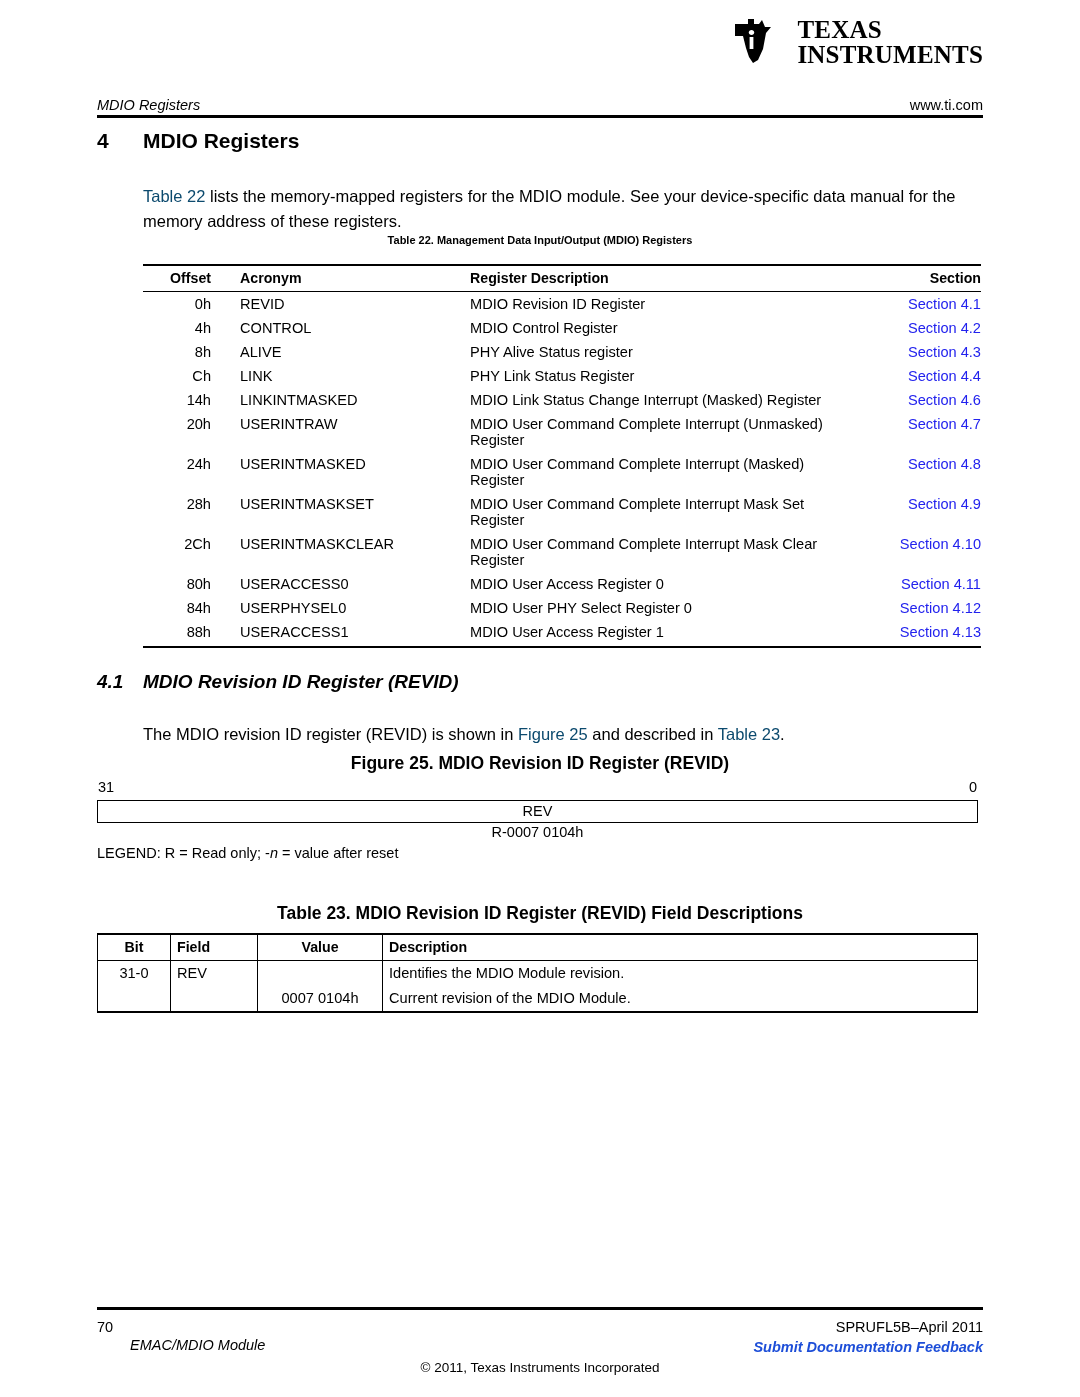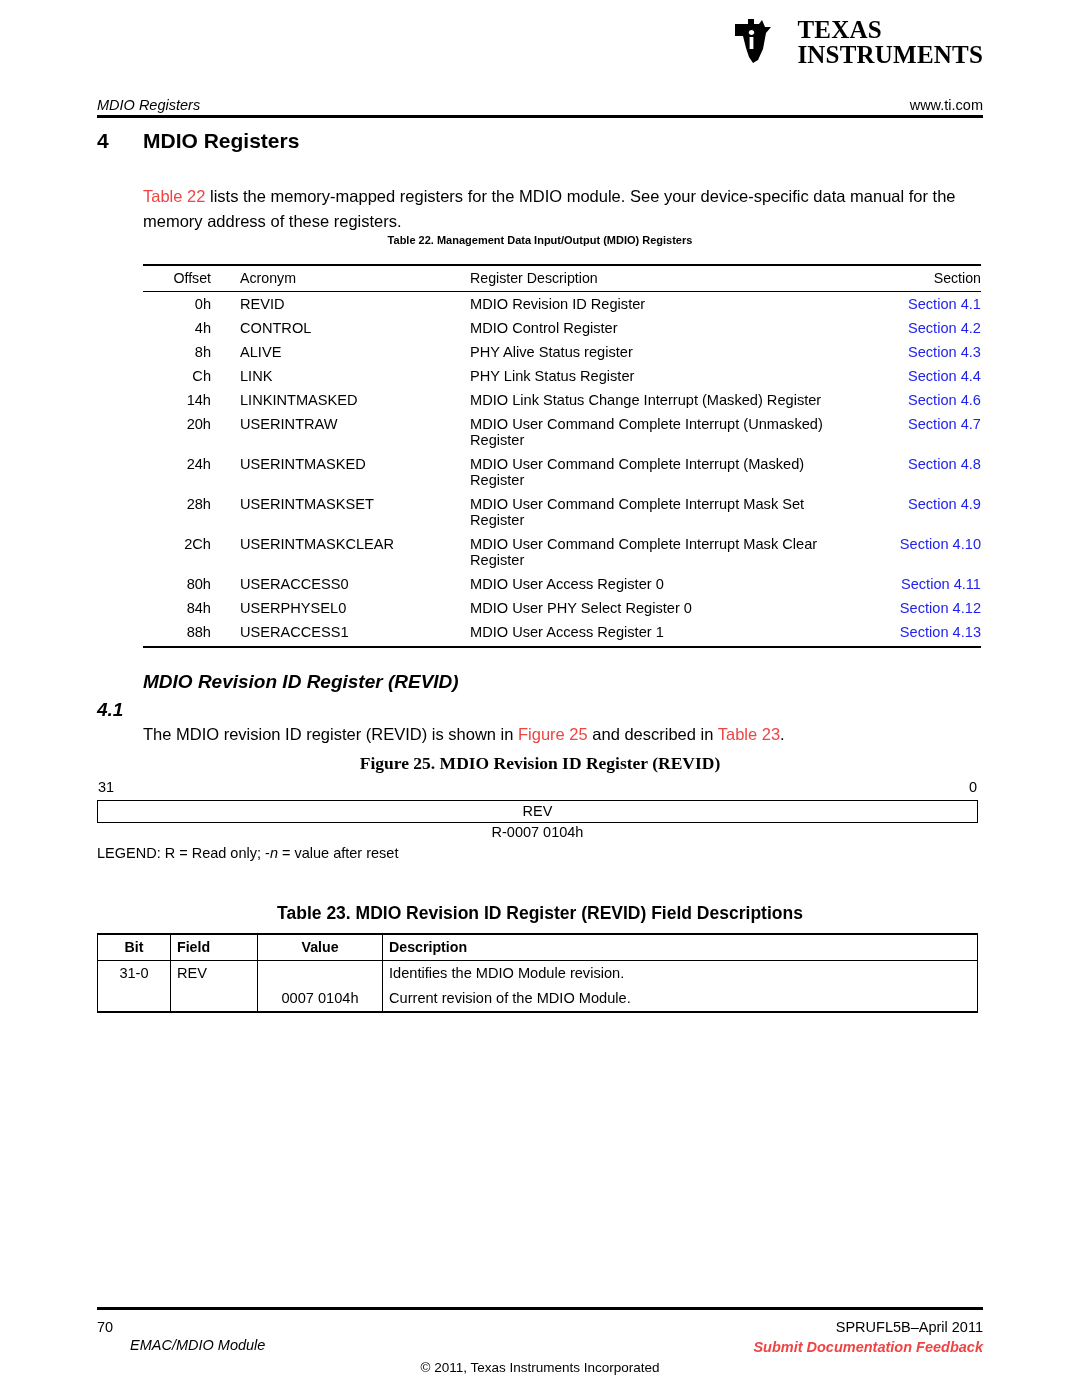--- a/index.html
+++ b/index.html
@@ -90,41 +90,41 @@
   }
   .body-para {
     position: absolute;
     left: 143px;
     top: 167px;
     width: 838px;
     font-size: 16.5px;
     line-height: 25px;
     text-align: left;
   }
-  .lnk { color: #ef4444; }
+  .lnk { color: #0c4a6e; }
 
   
   .tbl22-cap {
     position: absolute;
     left: 97px; right: 97px;
     top: 234px;
     text-align: center;
     font-size: 11px;
     font-weight: bold;
   }
   .tbl22 {
     position: absolute;
     left: 143px;
     top: 264px;
     width: 838px;
     border-collapse: collapse;
     font-size: 14.6px;
   }
   .tbl22 thead th {
-    font-weight: normal;
+    font-weight: bold;
     padding: 4px 0 5px 0;
     border-top: 2.5px solid #000;
     border-bottom: 1.2px solid #000;
     font-size: 14.2px;
   }
   .tbl22 td {
     padding: 4px 0 4px 0;
     vertical-align: top;
   }
   .tbl22 tbody tr:last-child td { border-bottom: 2.5px solid #000; padding-bottom: 6px; }
@@ -139,21 +139,20 @@
   .sec-link { color: #2222EE; }
 
   
   .sub-num {
     position: absolute;
     left: 97px;
     top: 671px;
     font-size: 19px;
     font-weight: bold;
     font-style: italic;
-    margin-top: 28px;
   }
   .sub-title {
     position: absolute;
     left: 143px;
     top: 671px;
     font-size: 19px;
     font-weight: bold;
     font-style: italic;
   }
   .sub-para {
@@ -166,21 +165,20 @@
   }
 
   
   .fig-cap {
     position: absolute;
     left: 97px; right: 97px;
     top: 753px;
     text-align: center;
     font-size: 17.5px;
     font-weight: bold;
-    font-family: Liberation Serif, serif;
   }
   .bitlabels {
     position: absolute;
     left: 97px;
     width: 881px;
     top: 779px;
     height: 20px;
     font-size: 14.5px;
   }
   .bitlabels .lo { position: absolute; left: 1px; top: 0; }
@@ -283,21 +281,21 @@
     font-size: 14.5px;
     text-align: right;
   }
   .foot-feedback {
     position: absolute;
     right: 97px;
     top: 1339px;
     font-size: 14.5px;
     font-style: italic;
     font-weight: bold;
-    color: #ef4444;
+    color: #1d4ed8;
     text-align: center;
   }
   .foot-copy {
     position: absolute;
     left: 0; right: 0;
     top: 1360px;
     text-align: center;
     font-size: 13.5px;
   }
 </style>

